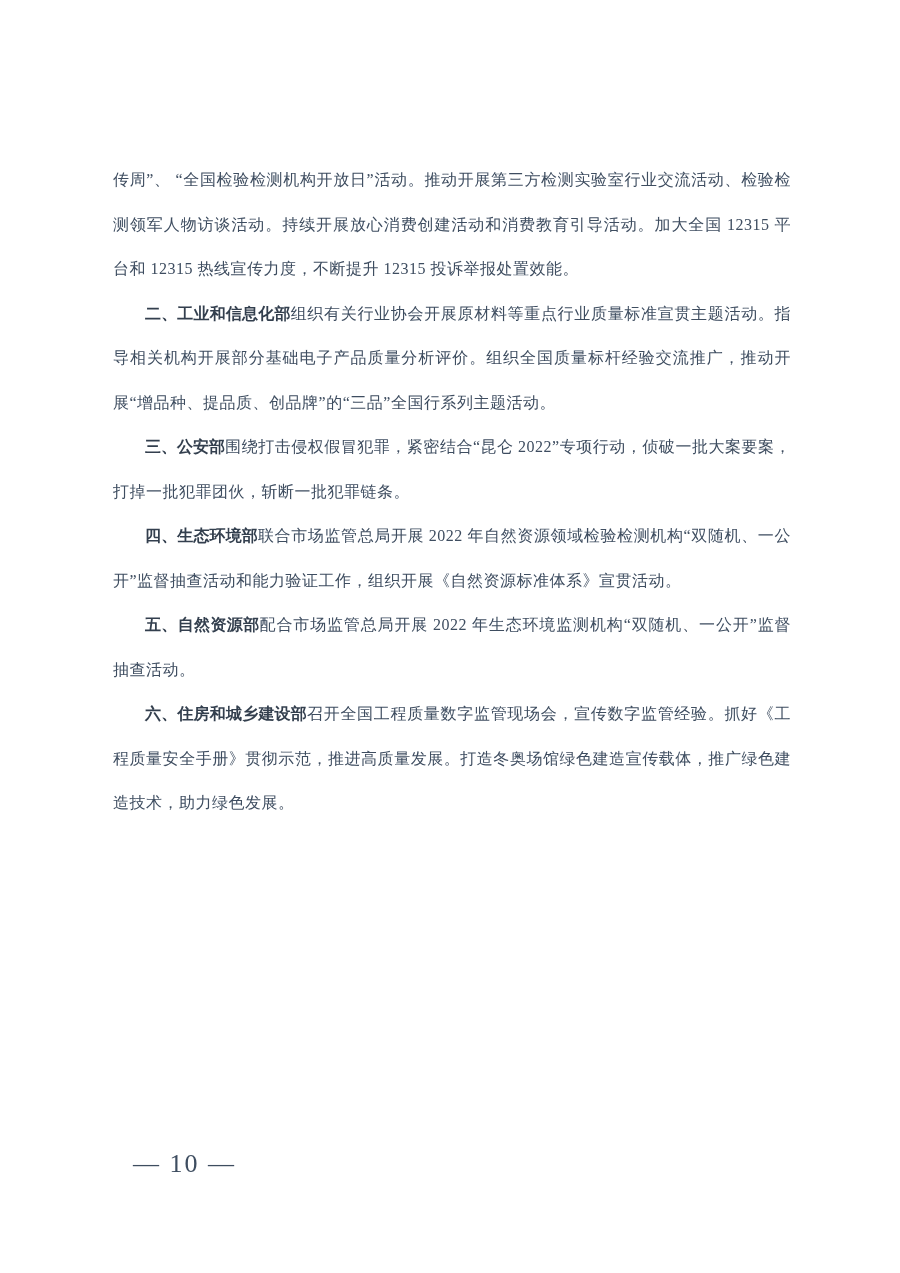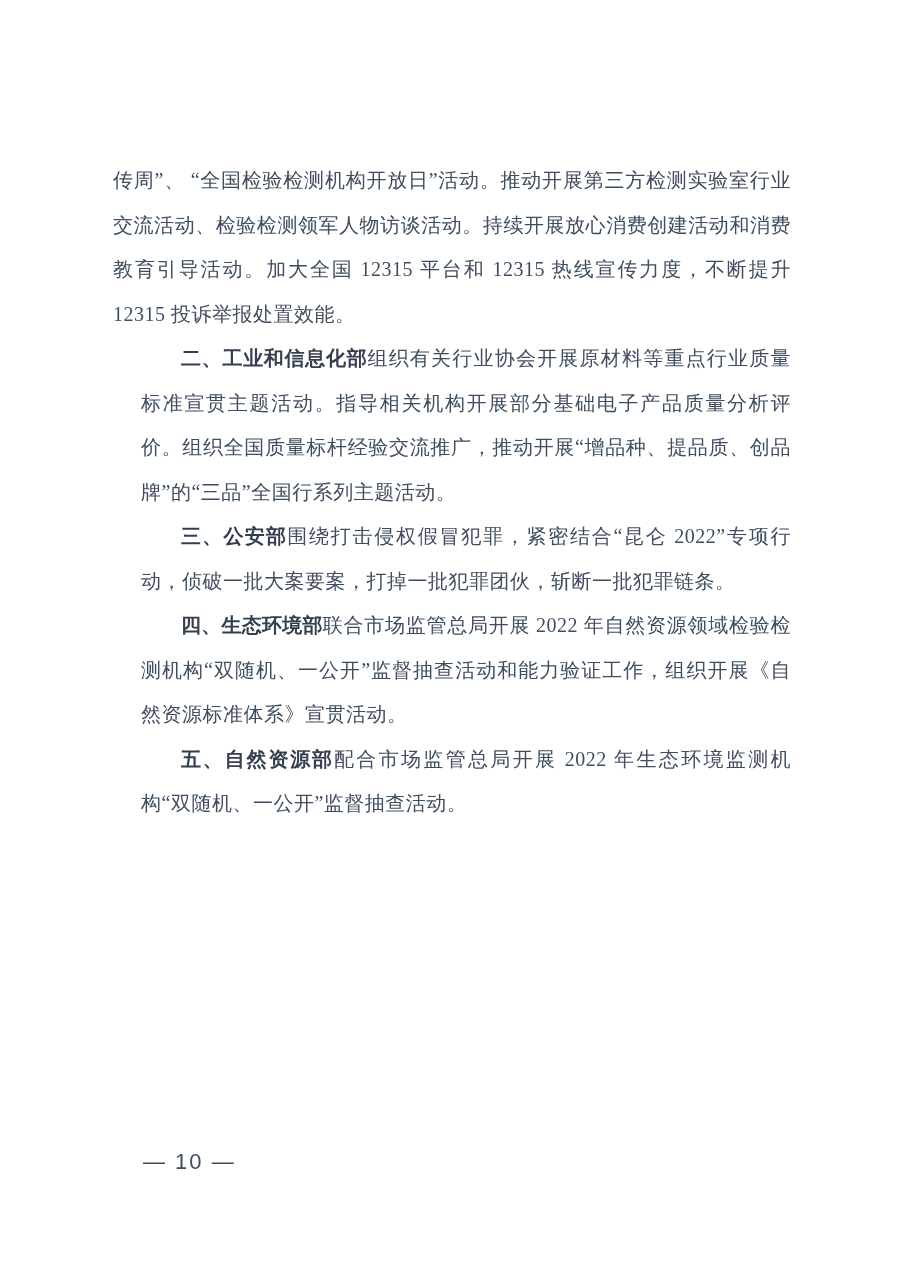--- a/index.html
+++ b/index.html
@@ -21,59 +21,59 @@
     width: 900px;
     height: 1273px;
     background: #ffffff;
   }
   .doc-body {
     position: absolute;
     left: 113px;
     top: 158px;
     width: 678px;
     color: #3e4d60;
-    font-size: 20px;
+    font-size: 16px;
     line-height: 44.5px;
     text-align: justify;
     text-justify: inter-ideograph;
     letter-spacing: 0.5px;
   }
   p.para {
     margin: 0;
     padding: 0;
   }
   p.para.indent {
     text-indent: 2em;
-    margin-left: 28px;
   }
   .seg {
     font-weight: normal;
   }
   .seg.bold {
     font-weight: bold;
     color: #333f4e;
     font-family: "Liberation Sans", "DejaVu Sans", sans-serif;
     letter-spacing: 0px;
   }
   .page-number {
     position: absolute;
-    left: 143px;
+    left: 133px;
     top: 1149px;
-    font-size: 22px;
+    font-size: 26px;
     color: #3e4d60;
-    font-family: Liberation Sans, sans-serif;
+    font-family: Liberation Serif, serif;
     letter-spacing: 2px;
     white-space: nowrap;
   }
 </style>
 </head>
 <body>
 
 <div class="page">
   <div class="doc-body">
       <p class="para"><span class="seg">传周”、 “全国检验检测机构开放日”活动。推动开展第三方检测实验室行业交流活动、检验检测领军人物访谈活动。持续开展放心消费创建活动和消费教育引导活动。加大全国 12315 平台和 12315 热线宣传力度，不断提升 12315 投诉举报处置效能。</span></p>
       <p class="para indent"><span class="seg bold">二、工业和信息化部</span><span class="seg">组织有关行业协会开展原材料等重点行业质量标准宣贯主题活动。指导相关机构开展部分基础电子产品质量分析评价。组织全国质量标杆经验交流推广，推动开展“增品种、提品质、创品牌”的“三品”全国行系列主题活动。</span></p>
       <p class="para indent"><span class="seg bold">三、公安部</span><span class="seg">围绕打击侵权假冒犯罪，紧密结合“昆仑 2022”专项行动，侦破一批大案要案，打掉一批犯罪团伙，斩断一批犯罪链条。</span></p>
       <p class="para indent"><span class="seg bold">四、生态环境部</span><span class="seg">联合市场监管总局开展 2022 年自然资源领域检验检测机构“双随机、一公开”监督抽查活动和能力验证工作，组织开展《自然资源标准体系》宣贯活动。</span></p>
       <p class="para indent"><span class="seg bold">五、自然资源部</span><span class="seg">配合市场监管总局开展 2022 年生态环境监测机构“双随机、一公开”监督抽查活动。</span></p>
+      <p class="para indent"><span class="seg bold">六、住房和城乡建设部</span><span class="seg">召开全国工程质量数字监管现场会，宣传数字监管经验。抓好《工程质量安全手册》贯彻示范，推进高质量发展。打造冬奥场馆绿色建造宣传载体，推广绿色建造技术，助力绿色发展。</span></p>
     </div>
   <div class="page-number">— 10 —</div>
 </div>
 
 </body></html>

